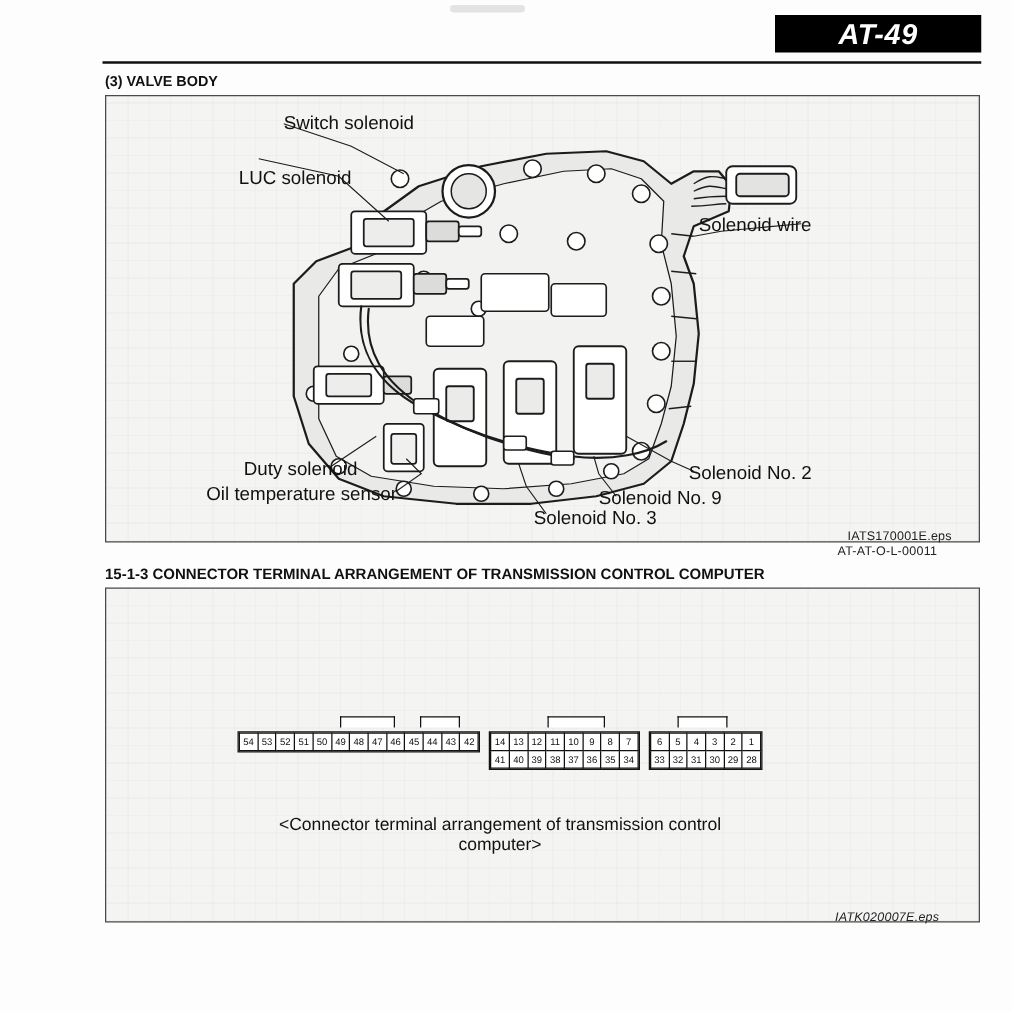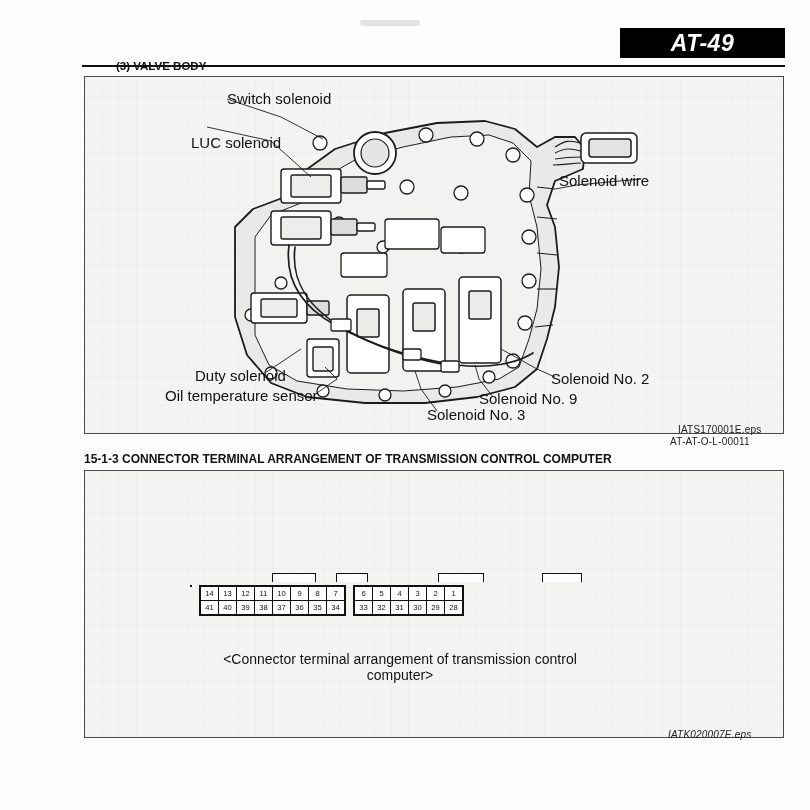--- a/index.html
+++ b/index.html
@@ -21,21 +21,20 @@
     width: 810px; height: 810px;
     background: #fdfdfd;
   }
 
   
   .page-header {
     position: absolute;
     left: 0; top: 0;
     width: 810px;
     height: 56px;
-    margin-top: 16px;
   }
   .header-bar {
     position: absolute;
     left: 620px;
     top: 12px;
     width: 165px;
     height: 30px;
     background: #000000;
     display: flex;
     align-items: center;
@@ -68,21 +67,21 @@
   }
 
   
   .section-title {
     position: absolute;
     font-size: 11.5px;
     font-weight: bold;
     color: #111;
     white-space: nowrap;
   }
-  #sec-valve-body { left: 84px; top: 60px; margin-left: 32px; }
+  #sec-valve-body { left: 84px; top: 60px; }
   #sec-connector  { left: 84px; top: 452px; font-size: 12px; }
 
   
   .figbox {
     position: absolute;
     border: 1px solid #4a4a4a;
     background: #f4f4f3;
     box-sizing: border-box;
   }
   #figbox1 { left: 84px; top: 76px; width: 700px; height: 358px; }
@@ -342,20 +341,35 @@
       <div class="tab" style="left:146px; width:32px;"></div>
       <div class="tab" style="left:248px; width:46px;"></div>
       <div class="tab" style="left:352px; width:40px;"></div>
     </div>
 
     <div class="conn-row">
 
       <div class="conn-block">
         <table class="pins">
           <tbody>
+          <tr>
+            <td>54</td>
+            <td>53</td>
+            <td>52</td>
+            <td>51</td>
+            <td>50</td>
+            <td>49</td>
+            <td>48</td>
+            <td>47</td>
+            <td>46</td>
+            <td>45</td>
+            <td>44</td>
+            <td>43</td>
+            <td>42</td>
+          </tr>
         </tbody>
           </table>
       </div>
 
       <div class="conn-block">
         <table class="pins">
           <tbody>
               <tr>
             <td>14</td>
             <td>13</td>

